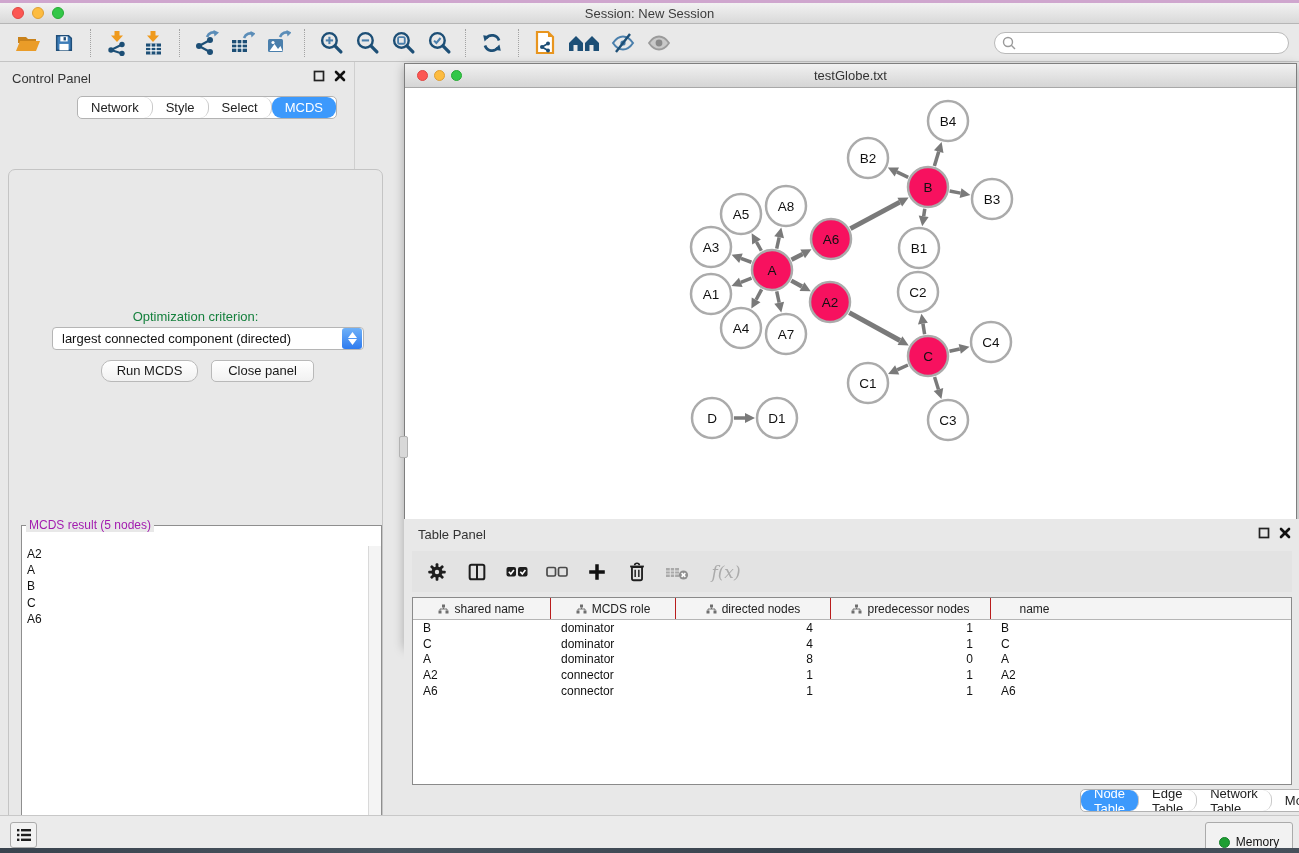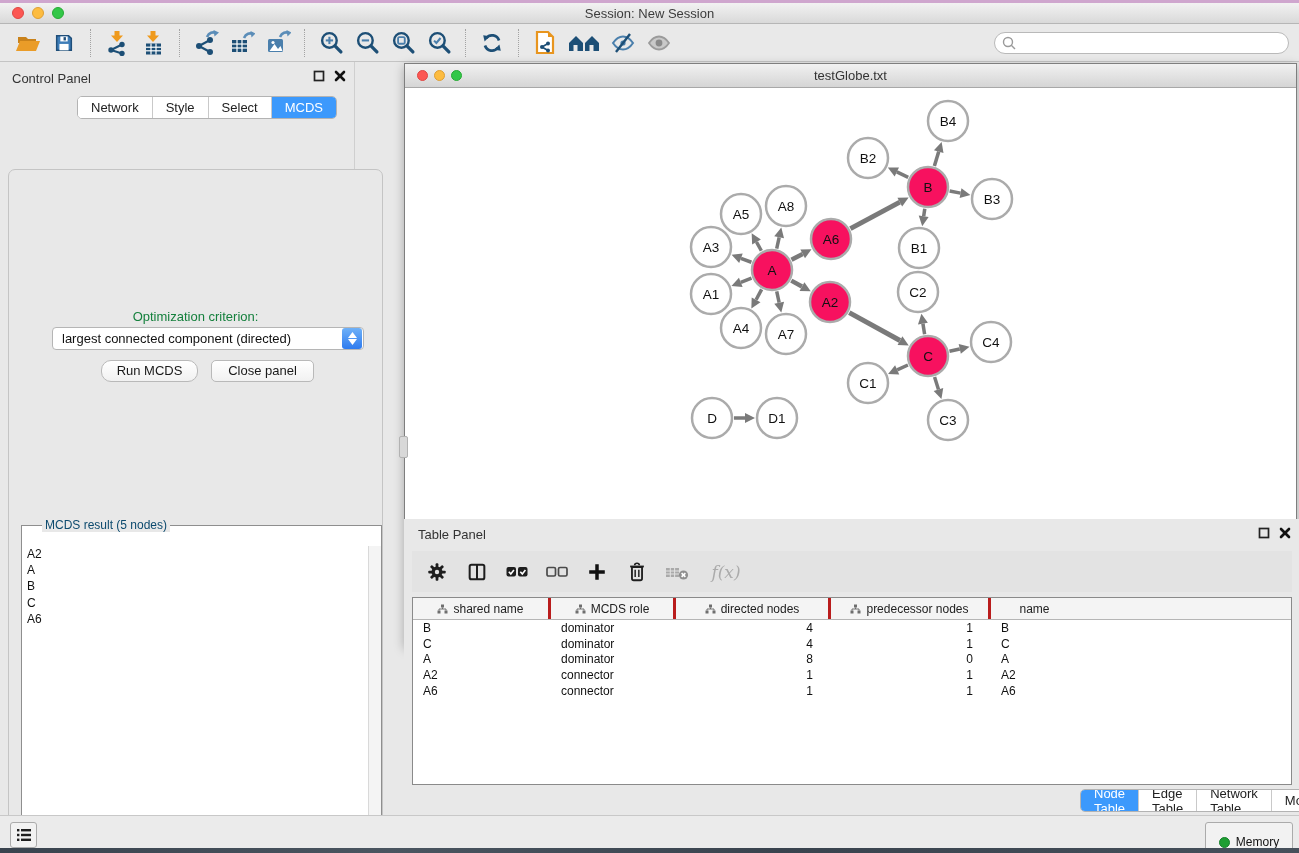--- a/index.html
+++ b/index.html
@@ -31,37 +31,37 @@
   .control-panel { position:absolute; left:0; top:62px; width:355px; height:750px; background:#E8E8E8; border-right:1px solid #CFCFCF; }
   .cp-header { position:relative; height:32px; }
   .cp-header .cp-title { position:absolute; left:12px; top:9px; color:#333; }
   .panel-ctrls { position:absolute; right:8px; top:8px; display:flex; gap:9px; align-items:center; }
   .cp-box { position:absolute; left:8px; top:107px; width:375px; height:695px;
             border:1px solid #C4C4C4; border-radius:7px; background:#E8E8E8; }
   .segctrl { display:flex; background:#fff; border:1px solid #B3B3B3; border-radius:5px; overflow:hidden;
              position:absolute; z-index:3; }
   .cp-tabs { left:77px; top:34px; }
   .segctrl .seg { padding:3px 13px; height:21px; line-height:15px; color:#222; border-right:1px solid #C9C9C9;
-                  display:flex; align-items:center; background:#fff; cursor:default; }
+                  display:flex; align-items:center; background:#fff; cursor:default;border-radius:9px; }
   .segctrl .seg:last-child { border-right:none; }
   .segctrl .seg.active { background:#3C99FC; color:#fff; }
   .opt-label { position:absolute; left:0; right:0; top:139px; text-align:center; color:#15803d; }
   .dropdown { position:absolute; left:43px; top:157px; width:312px; height:23px; background:#fff;
               border:1px solid #B5B5B5; border-radius:4px; display:flex; align-items:center; }
   .dropdown .dd-text { flex:1; padding-left:9px; color:#111; white-space:nowrap; overflow:hidden; }
   .dd-cap { width:20px; height:21px; border-radius:3px; background:linear-gradient(#6FB1F8,#2E7BEF);
             display:flex; flex-direction:column; align-items:center; justify-content:center; gap:1px; margin-right:1px; }
   .dd-cap svg { display:block; }
   .mac-btn { position:absolute; height:22px; background:linear-gradient(#FFFFFF,#F1F1F1); border:1px solid #B9B9B9;
              border-radius:5px; text-align:center; line-height:20px; color:#1A1A1A; padding:0 14px; }
   .btn-run { left:92px; top:190px; width:97px;border-radius:10px; }
   .btn-close { left:202px; top:190px; width:103px; }
   fieldset.mcds { position:absolute; left:12px; top:348px; width:361px; height:336px;
                   border:1px solid #8E8E8E; background:#fff; }
-  fieldset.mcds legend { font-size:12px; color:#0c4a6e; margin-left:20px; padding:0 3px; background:#E8E8E8; }
+  fieldset.mcds legend { font-size:12px; color:#a21caf; margin-left:4px; padding:0 3px; background:#E8E8E8; }
   .mcds-list { position:absolute; left:1px; top:14px; right:14px; bottom:1px; background:#fff; overflow:hidden; }
   .mcds-item { font-size:12px; line-height:16.2px; padding-left:4px; color:#111; }
   .mcds-scroll { position:absolute; right:0; top:14px; bottom:1px; width:13px; background:#F4F4F4; border-left:1px solid #D9D9D9; }
 
   
   .net-window { position:absolute; left:404px; top:63px; width:893px; height:583px; background:#fff;
                 border:1px solid #7E7E7E; box-shadow:0 3px 10px rgba(0,0,0,0.28); }
   .net-titlebar { position:relative; height:24px; background:linear-gradient(#F1F1F1,#D5D5D5); border-bottom:1px solid #A8A8A8; }
   .net-titlebar .tl-dots { left:12px; top:6px; gap:6px; }
   .net-titlebar .dot { width:11px; height:11px; }
@@ -77,21 +77,21 @@
   .table-panel { position:absolute; left:404px; top:519px; width:895px; height:296px; background:#E8E8E8; }
   .tp-header { position:relative; height:30px; }
   .tp-title { position:absolute; left:14px; top:8px; color:#333; }
   .tp-toolbar { position:absolute; left:8px; top:32px; width:880px; height:41px; background:#E3E3E3;
                 display:flex; align-items:center; gap:14px; padding-left:12px; }
   .tp-tool { width:26px; height:26px; display:flex; align-items:center; justify-content:center; }
   .fx { font-family:"DejaVu Serif", serif; font-style:italic; font-size:17px; color:#ABABAB; }
   .table { position:absolute; left:8px; top:78px; width:880px; height:188px; background:#fff; border:1px solid #8A8A8A; overflow:hidden; }
   .thead { display:flex; height:22px; background:#F4F4F4; border-bottom:1px solid #B5B5B5; }
   .th { display:flex; align-items:center; justify-content:center; gap:5px; font-size:12px; color:#222;
-        border-right:3px solid #b91c1c; height:100%; }
+        border-right:1px solid #b91c1c; height:100%; }
   .th:last-child { border-right:none; }
   .trow { display:flex; height:15.7px; align-items:center; }
   .td { font-size:12px; color:#111; padding:0 10px; white-space:nowrap; }
   .td.num { text-align:right; padding-right:18px; }
   .tp-tabs { left:676px; top:270px; }
 
   
   .statusbar { position:absolute; left:0; top:815px; width:1299px; height:33px; background:#EBEBEB; border-top:1px solid #C8C8C8; }
   .sb-left-btn { position:absolute; left:10px; top:6px; width:27px; height:26px; background:#F2F2F2;
                  border:1px solid #ABABAB; border-radius:3px; display:flex; align-items:center; justify-content:center; }

